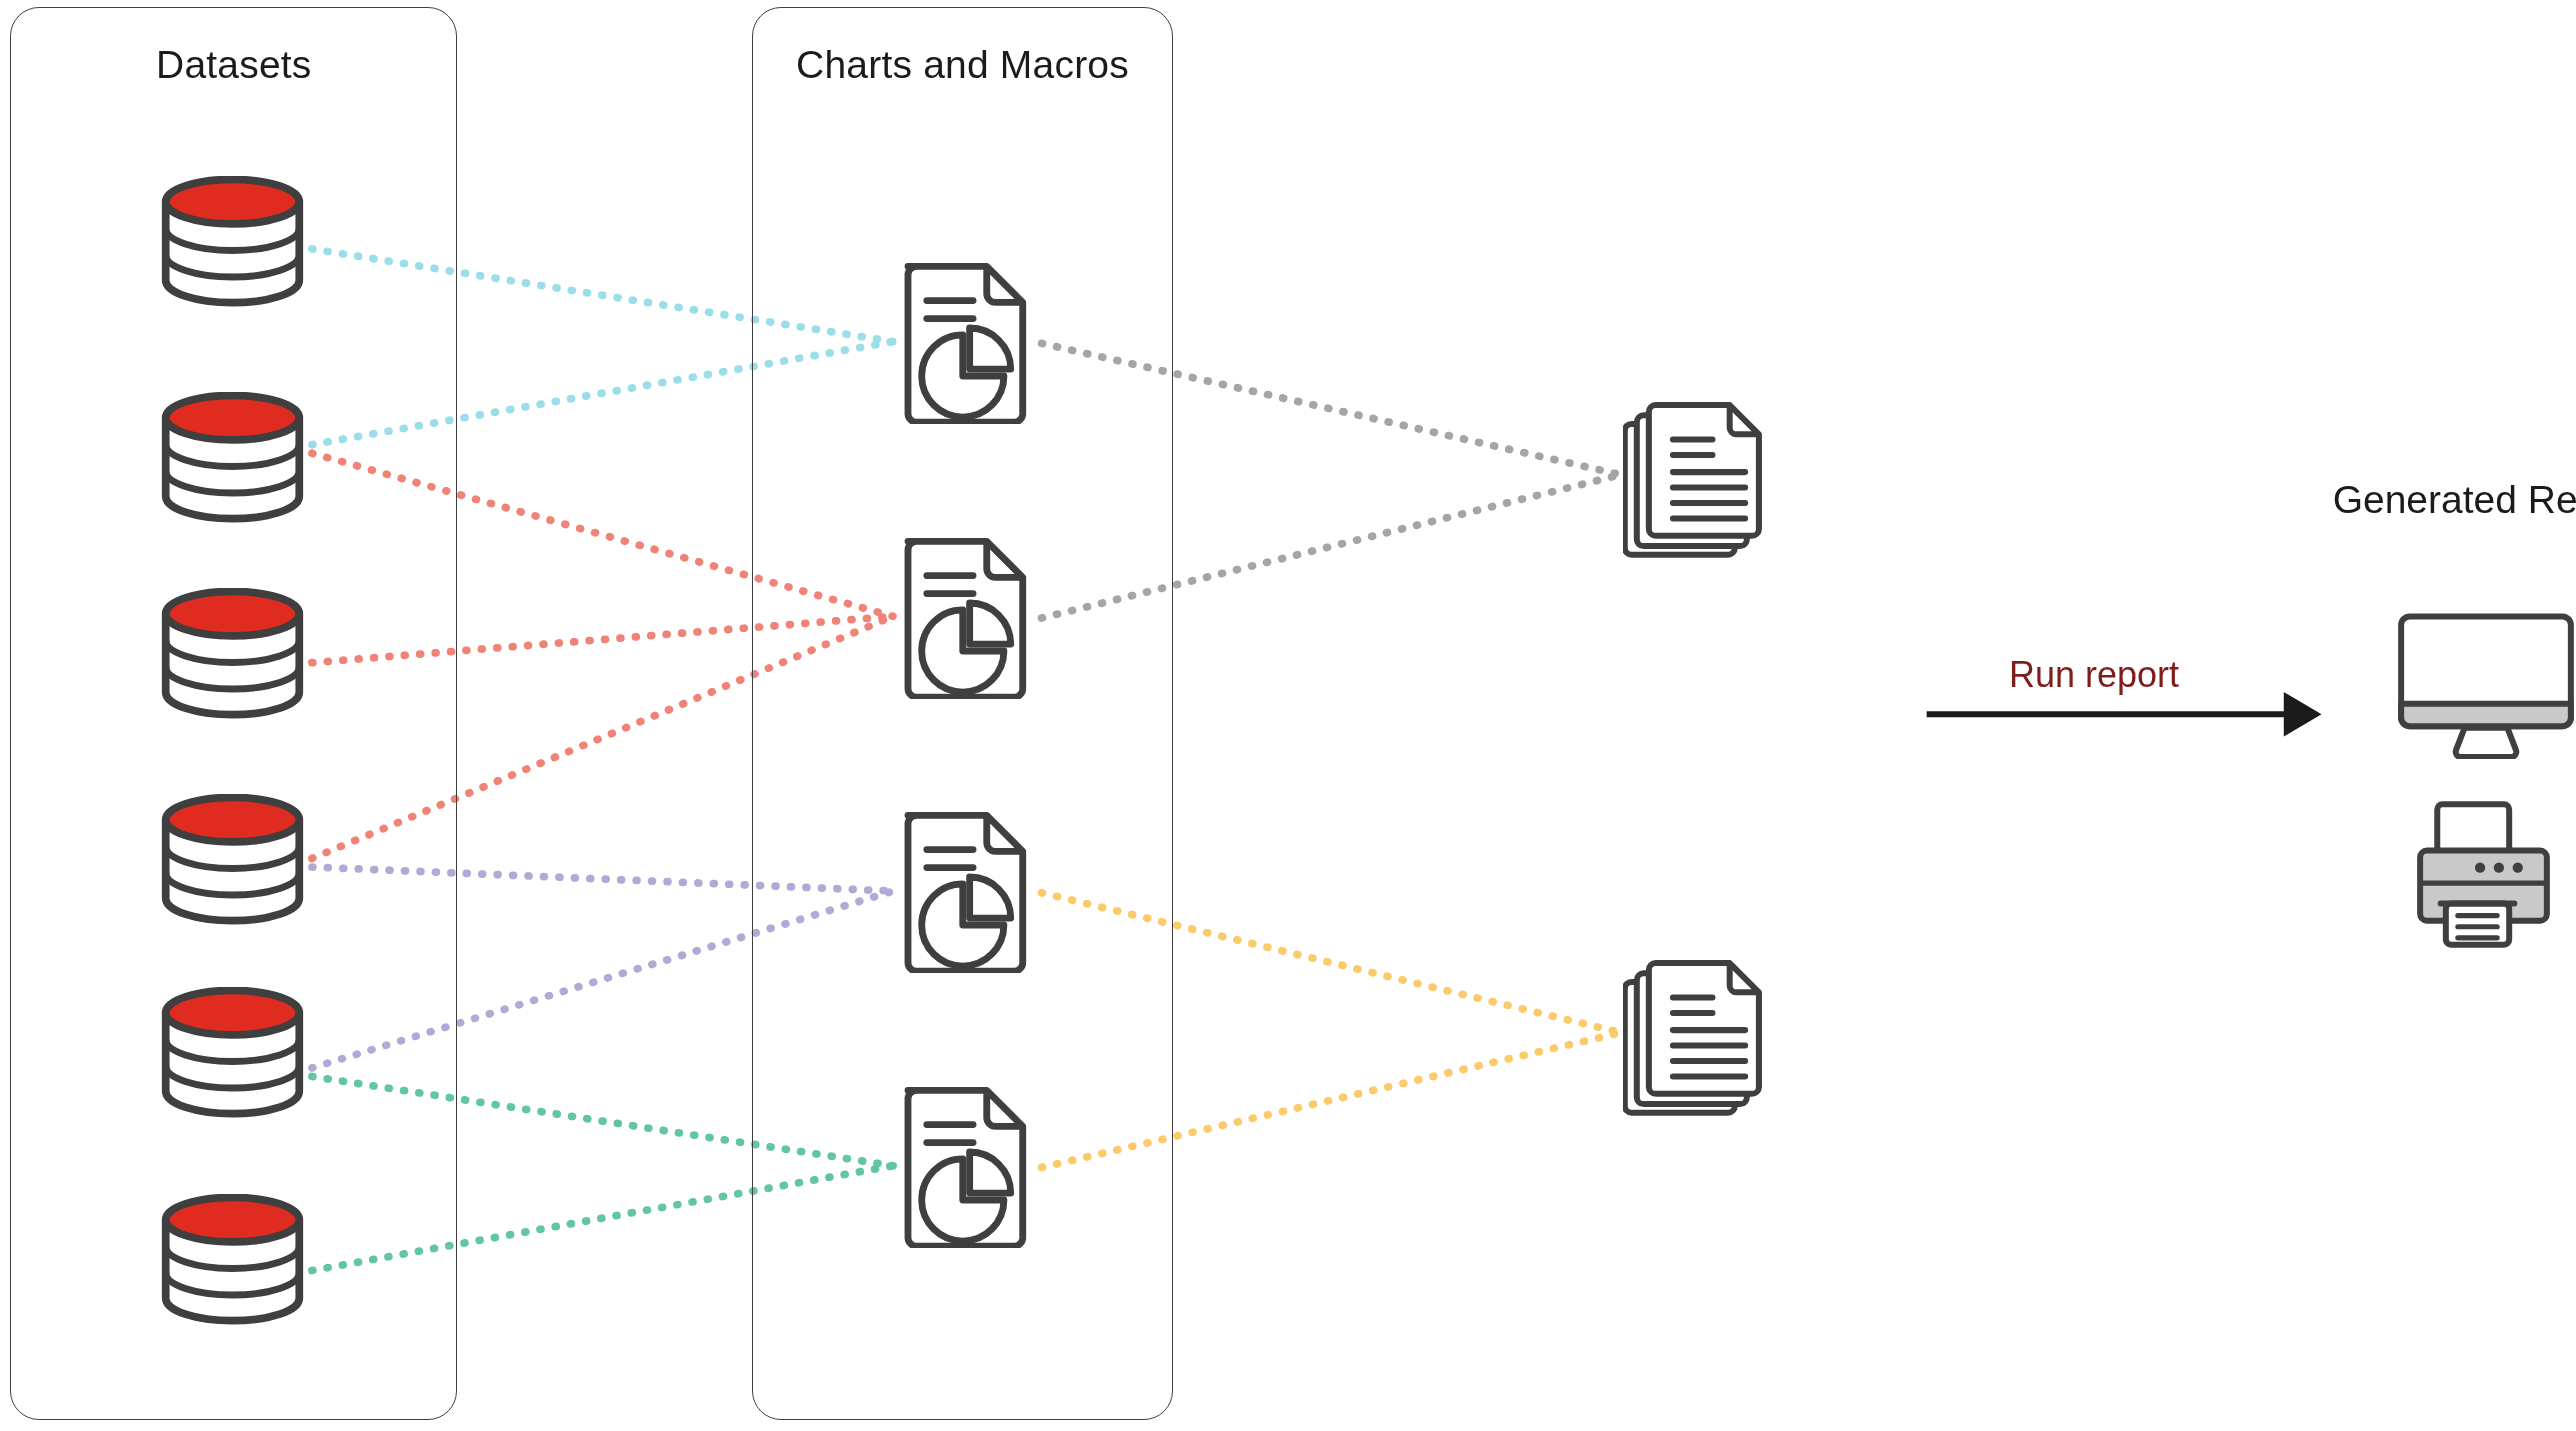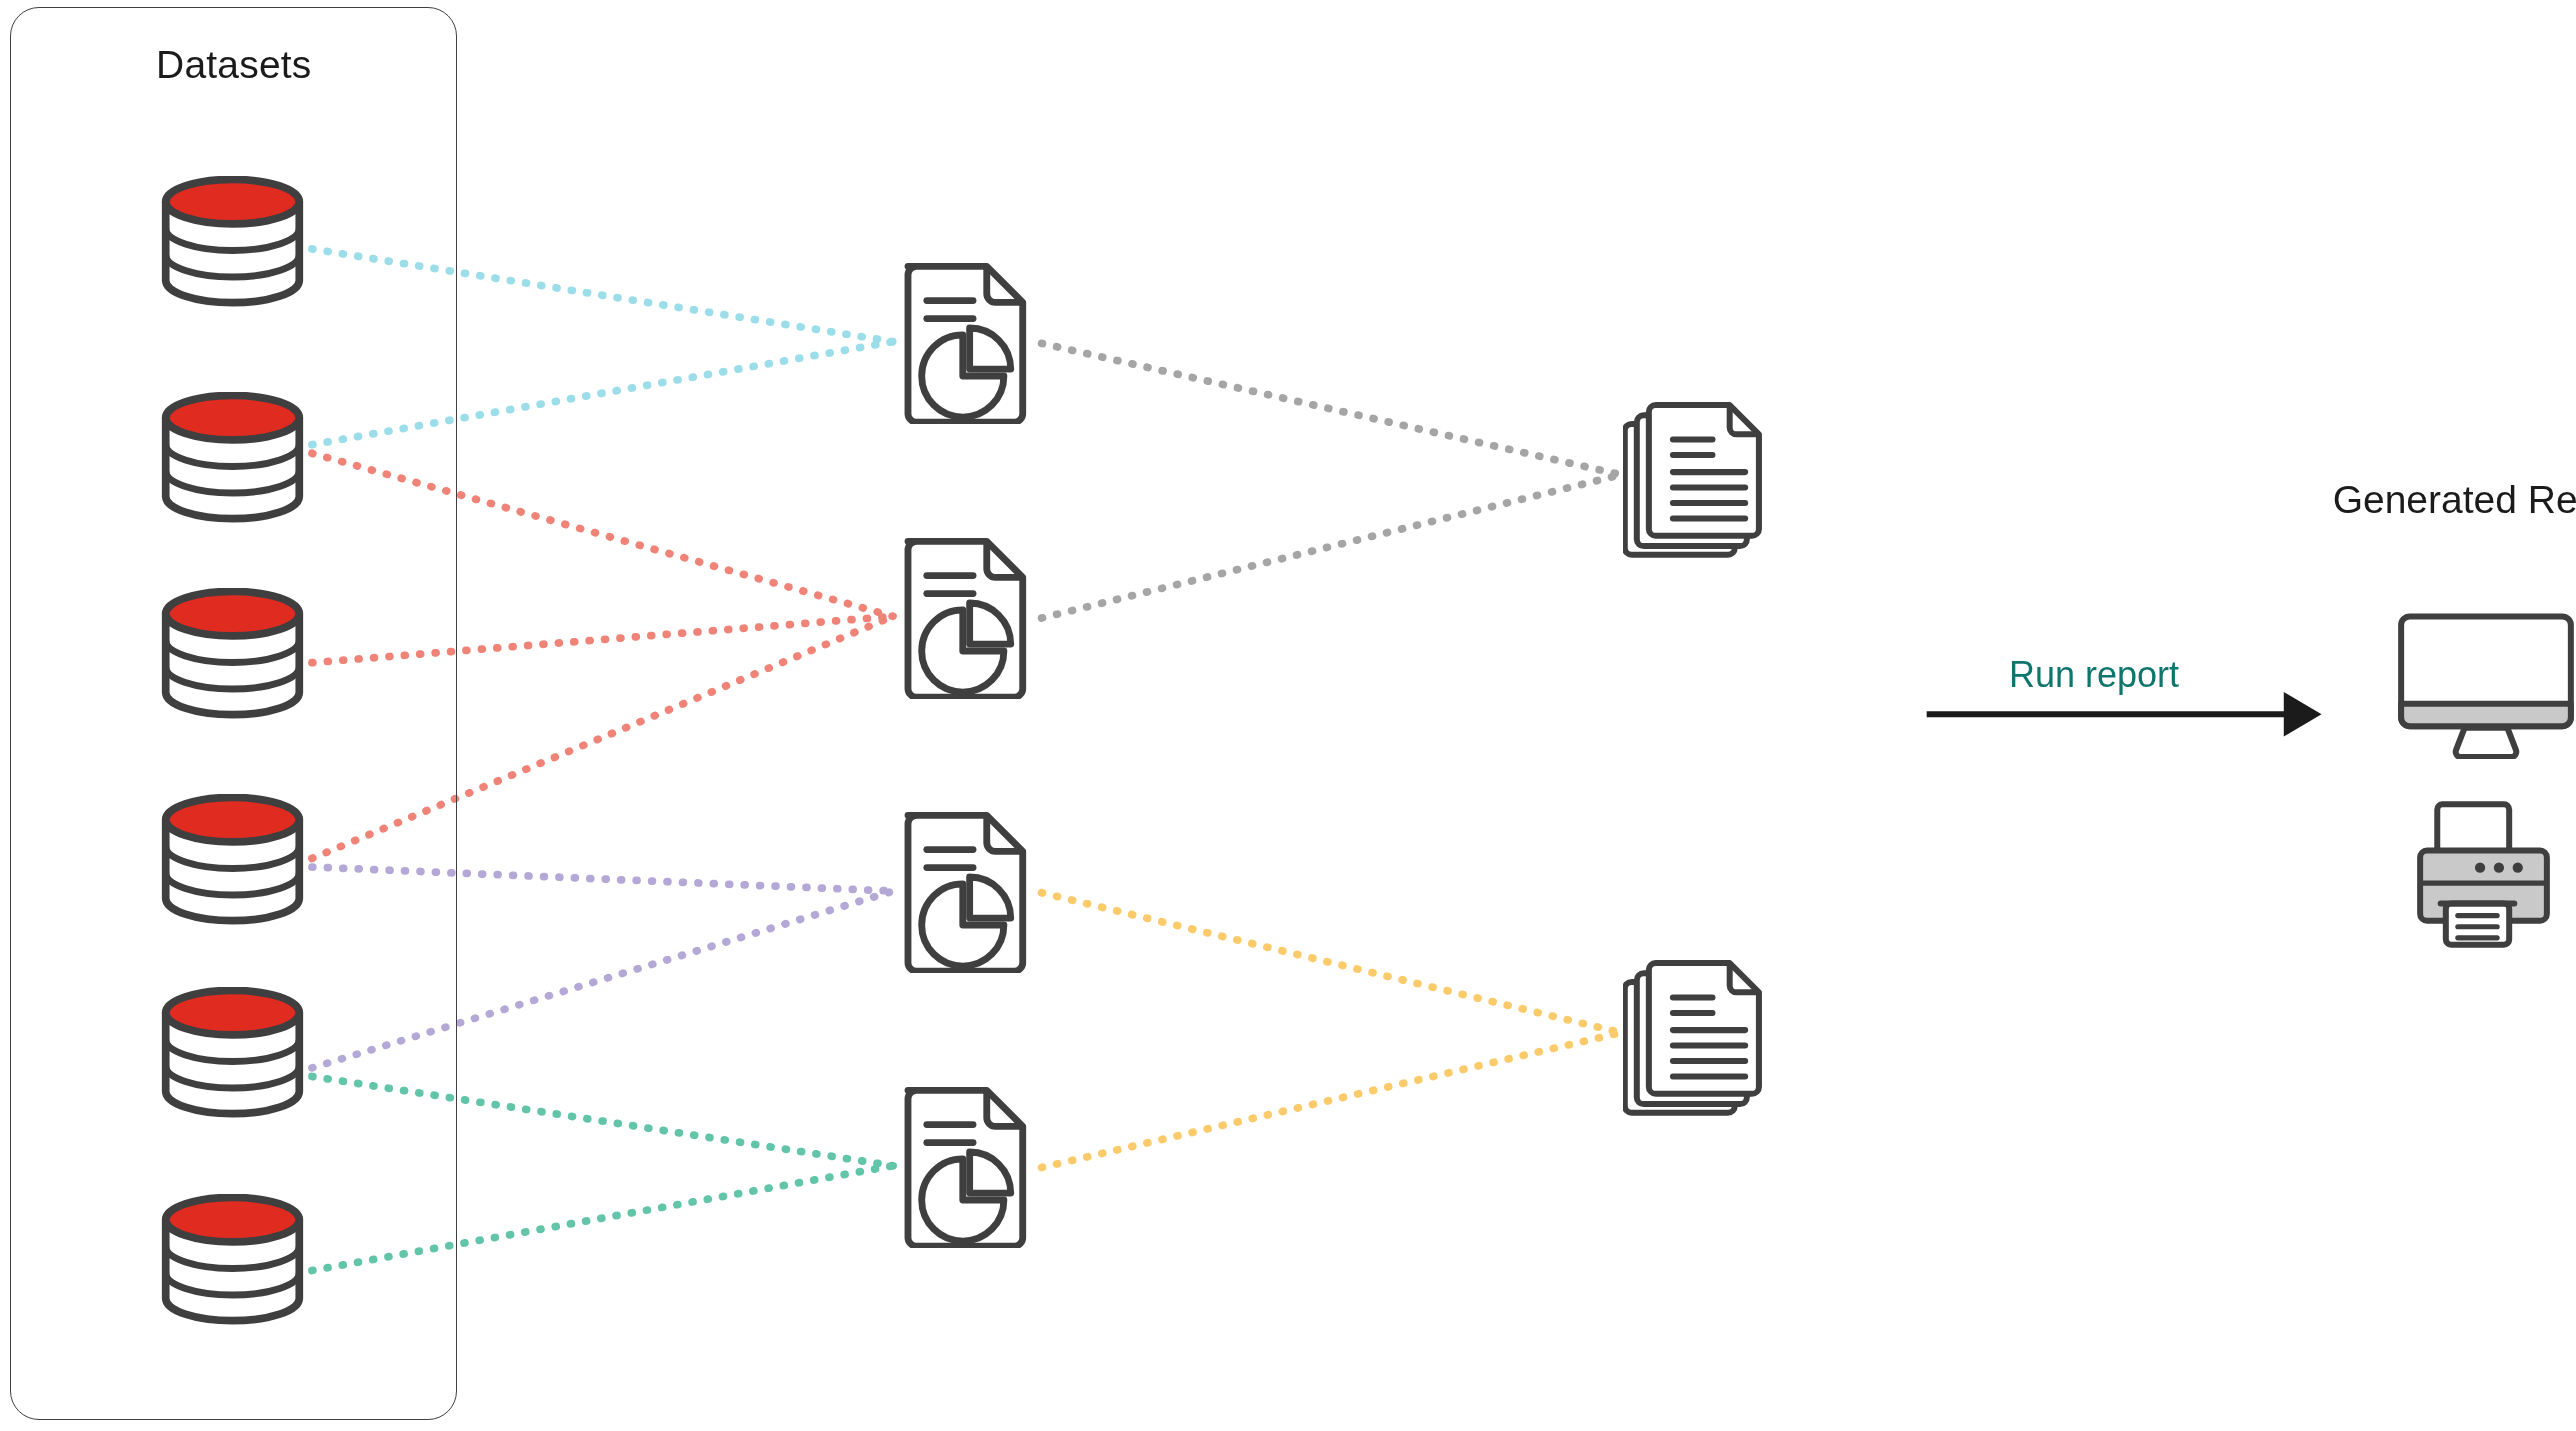--- a/index.html
+++ b/index.html
@@ -38,21 +38,21 @@
     text-align:center;
     font-size:39px;
     line-height:1.18;
     color:#1b1b1b;
     width:361px;
   }
 
   .arrow-label{
     position:absolute;
     font-size:36px;
-    color:#0f766e;
+    color:#7f1d1d;
     white-space:nowrap;
   }
 </style>
 </head>
 <body>
 
 <div id="stage">
 
   <svg id="wires" viewBox="0 0 3000 1667" xmlns="http://www.w3.org/2000/svg">
       <line x1="363" y1="290" x2="1040" y2="398" stroke="#9BDDE8" stroke-width="9" stroke-linecap="round" stroke-dasharray="1 17"></line>
@@ -67,20 +67,23 @@
       <line x1="1213" y1="400" x2="1888" y2="553" stroke="#A5A5A5" stroke-width="9" stroke-linecap="round" stroke-dasharray="1 17"></line>
       <line x1="1213" y1="720" x2="1888" y2="553" stroke="#A5A5A5" stroke-width="9" stroke-linecap="round" stroke-dasharray="1 17"></line>
       <line x1="1213" y1="1040" x2="1888" y2="1203" stroke="#FBCB6B" stroke-width="9" stroke-linecap="round" stroke-dasharray="1 17"></line>
       <line x1="1213" y1="1360" x2="1888" y2="1203" stroke="#FBCB6B" stroke-width="9" stroke-linecap="round" stroke-dasharray="1 17"></line>
     </svg>
 
   <div class="group-box" id="box-datasets" style="left: 10.3px; top: 6.9px; width: 447px; height: 1413px;">
     <div class="group-title" style="top:34px;">Datasets</div>
   </div>
 
+  <div class="group-box" id="box-charts" style="left: 752px; top: 6.9px; width: 421px; height: 1413px;">
+    <div class="group-title" style="top:34px;">Charts and Macros</div>
+  </div>
 
 
   <div id="nodes">
       <div class="node" style="left: 157px; top: 176px;"><svg viewBox="0 0 176 160" width="151" height="137">
     <path d="M10 30 L10 122 A78 26 0 0 0 166 122 L166 30 Z" fill="#fff" stroke="#3f3f3f" stroke-width="9" stroke-linejoin="round"></path>
     <ellipse cx="88" cy="30" rx="78" ry="26" fill="#E02B20" stroke="#3f3f3f" stroke-width="9"></ellipse>
     <path d="M10 61 A78 26 0 0 0 166 61" fill="none" stroke="#3f3f3f" stroke-width="8"></path>
     <path d="M10 92 A78 26 0 0 0 166 92" fill="none" stroke="#3f3f3f" stroke-width="8"></path>
   </svg></div>
       <div class="node" style="left: 157px; top: 392px;"><svg viewBox="0 0 176 160" width="151" height="137">

